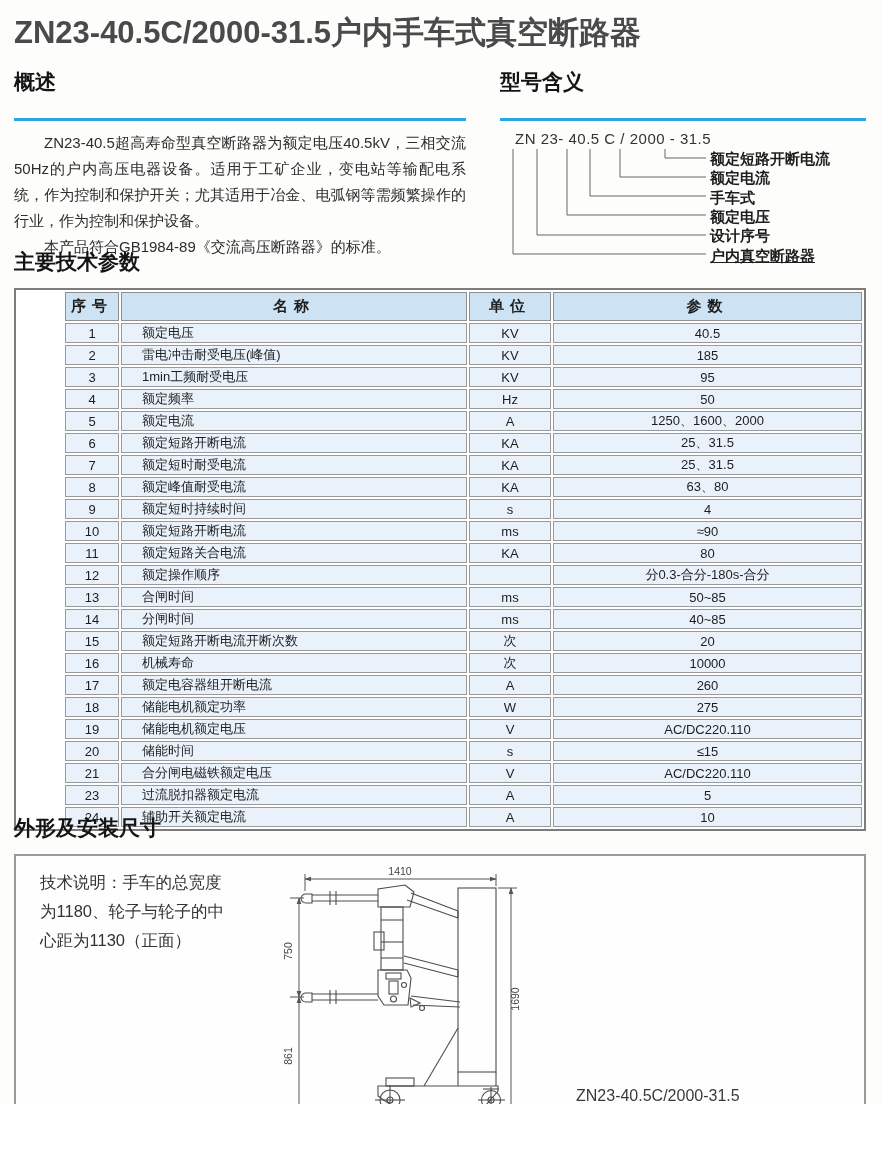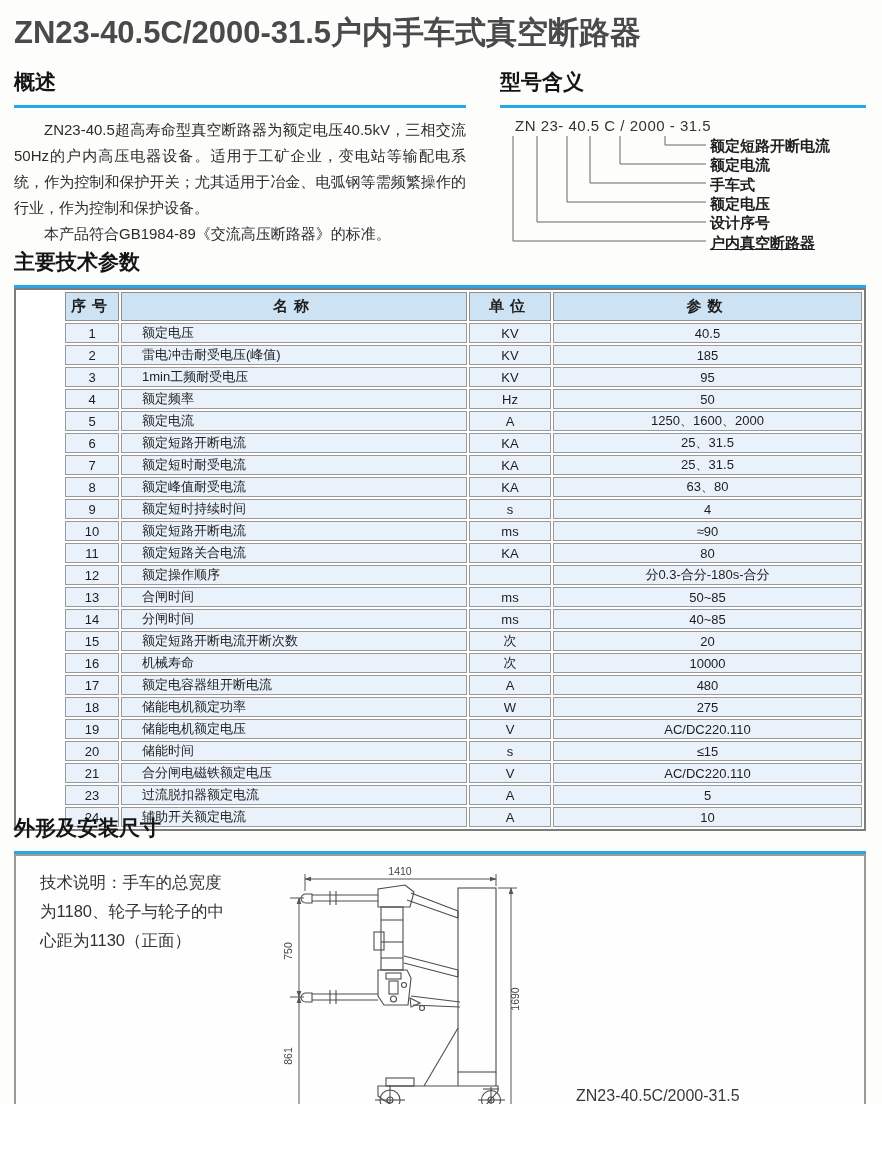--- a/index.html
+++ b/index.html
@@ -8,21 +8,21 @@
     --td-bg:#e9f2fa;
     --line:#4d4d4d;
   }
   *{margin:0;padding:0;box-sizing:border-box;}
   html,body{background:#fff;}
   body{font-family:"Liberation Sans","DejaVu Sans",sans-serif;color:#222;}
   .page{position:relative;width:882px;height:1104px;background:#fdfdfc;overflow:hidden;margin:0 auto;}
 
   .page-title{position:absolute;left:14px;top:12px;font-size:31px;font-weight:bold;color:#4a4a4a;letter-spacing:0;white-space:nowrap;}
 
-  .section-heading{font-size:21px;font-weight:bold;color:#141414;padding-bottom:9px;border-bottom:3px solid var(--accent);}
+  .section-heading{font-size:21px;font-weight:bold;color:#141414;padding-bottom:22px;border-bottom:3px solid var(--accent);}
 
   
   .overview-col{position:absolute;left:14px;top:68px;width:452px;}
   .model-col{position:absolute;left:500px;top:68px;width:366px;}
 
   .overview-text{margin-top:9px;font-size:15px;line-height:26px;color:#2d2d2d;text-align:justify;}
   .overview-text p{text-indent:2em;}
 
   .model-diagram{position:relative;margin-top:7px;height:145px;}
   .model-string{position:absolute;left:15px;top:2px;font-size:15px;color:#333;letter-spacing:0.5px;white-space:nowrap;}
@@ -197,21 +197,21 @@
           <tr>
             <td>16</td>
             <td class="name-cell">机械寿命</td>
             <td>次</td>
             <td>10000</td>
           </tr>
           <tr>
             <td>17</td>
             <td class="name-cell">额定电容器组开断电流</td>
             <td>A</td>
-            <td>480</td>
+            <td>260</td>
           </tr>
           <tr>
             <td>18</td>
             <td class="name-cell">储能电机额定功率</td>
             <td>W</td>
             <td>275</td>
           </tr>
           <tr>
             <td>19</td>
             <td class="name-cell">储能电机额定电压</td>

